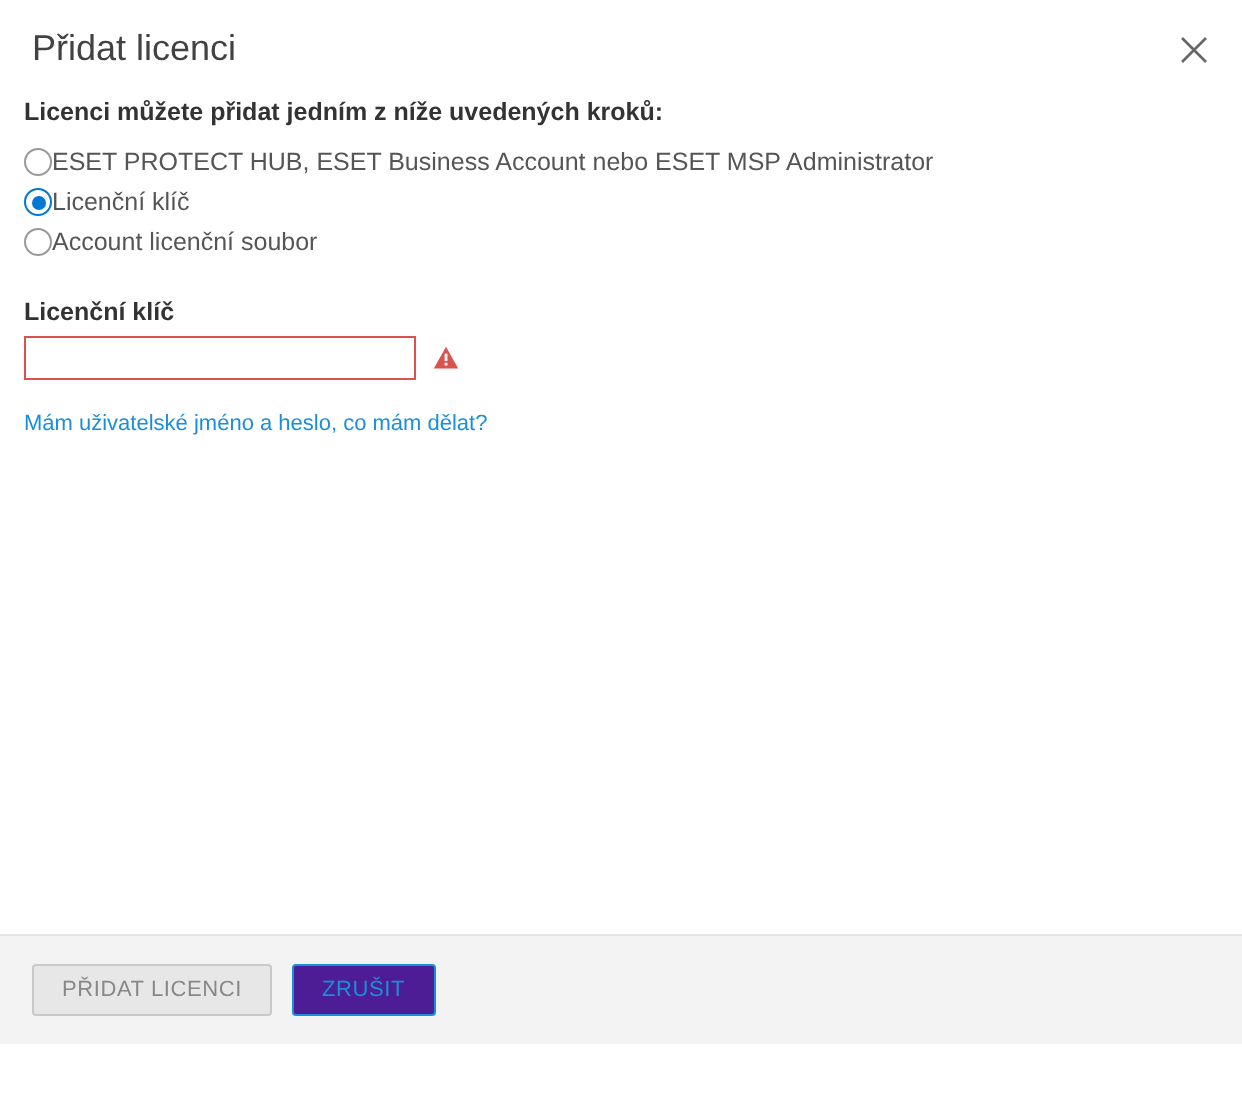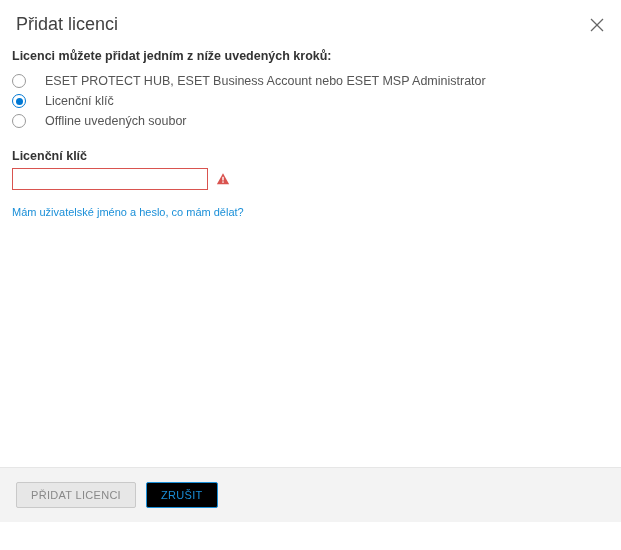--- a/index.html
+++ b/index.html
@@ -10,40 +10,40 @@
   .header { padding: 14px 16px 10px 16px; display: flex; align-items: center; justify-content: space-between; }
   .header h1 { font-size: 18px; font-weight: 400; color: #424242; }
   .close { width: 16px; height: 16px; cursor: pointer; color: #666; }
   .close svg { width: 16px; height: 16px; stroke: #666; stroke-width: 1.3; }
 
   .body { flex: 1; padding: 4px 16px 16px 12px; overflow: auto; }
 
   .intro { font-size: 12.5px; font-weight: 600; color: #333; margin-bottom: 8px; }
 
   .radio-group { margin-bottom: 18px; }
-  .radio-row { display: flex; align-items: flex-end; gap: 19px; padding: 3px 0; cursor: pointer; }
+  .radio-row { display: flex; align-items: flex-end; gap: 0; padding: 3px 0; cursor: pointer; }
   .radio-outer { width: 14px; height: 14px; border: 1.4px solid #999; border-radius: 50%; display: flex; align-items: center; justify-content: center; flex-shrink: 0; }
   .radio-row.selected .radio-outer { border-color: #0078d4; }
   .radio-inner { width: 7px; height: 7px; border-radius: 50%; background: #0078d4; display: none; }
   .radio-row.selected .radio-inner { display: block; }
   .radio-label { font-size: 12.5px; color: #555; }
 
   .field-block { margin-top: 4px; }
   .field-label { font-size: 12.5px; font-weight: 600; color: #333; display: block; margin-bottom: 5px; }
   .field-row { display: flex; align-items: center; gap: 8px; }
   .text-input { width: 196px; height: 22px; border: 1px solid #d9534f; padding: 2px 6px; font-size: 12px; outline: none; }
   .warn-icon { width: 14px; height: 14px; }
   .warn-icon svg { width: 14px; height: 14px; }
 
   .help-link { display: inline-block; margin-top: 16px; font-size: 11px; color: #1a8fd8; cursor: pointer; }
 
   .footer { background: #f3f3f3; padding: 14px 16px; display: flex; gap: 10px; border-top: 1px solid #e6e6e6; }
   .btn { font-size: 11px; padding: 6px 14px; border-radius: 2px; cursor: pointer; letter-spacing: 0.3px; font-family: inherit; }
   .btn-primary { background: #e7e7e7; border: 1px solid #c9c9c9; color: #888; cursor: not-allowed; }
-  .btn-secondary { background: #000000; border: 1.4px solid #1a8fd8; color: #1a8fd8; }
+  .btn-secondary { background: #4c1d95; border: 1.4px solid #1a8fd8; color: #1a8fd8; }
 </style>
 </head>
 <body>
 
 <div class="dialog">
 
   <div class="header">
     <h1>Přidat licenci</h1>
     <div class="close">
       <svg viewBox="0 0 16 16" fill="none">
@@ -66,21 +66,21 @@
 
       <div class="radio-row selected">
         <span class="radio-outer">
             <span class="radio-inner"></span>
           </span>
         <span class="radio-label">Licenční klíč</span>
       </div>
 
       <div class="radio-row">
         <span class="radio-outer"></span>
-        <span class="radio-label">Offline uvedených soubor</span>
+        <span class="radio-label">Account licenční soubor</span>
       </div>
 
     </div>
 
     <div class="field-block">
       <label class="field-label">Licenční klíč</label>
       <div class="field-row">
         <input type="text" class="text-input" value="" style="">
         <span class="warn-icon">
           <svg viewBox="0 0 16 16">

